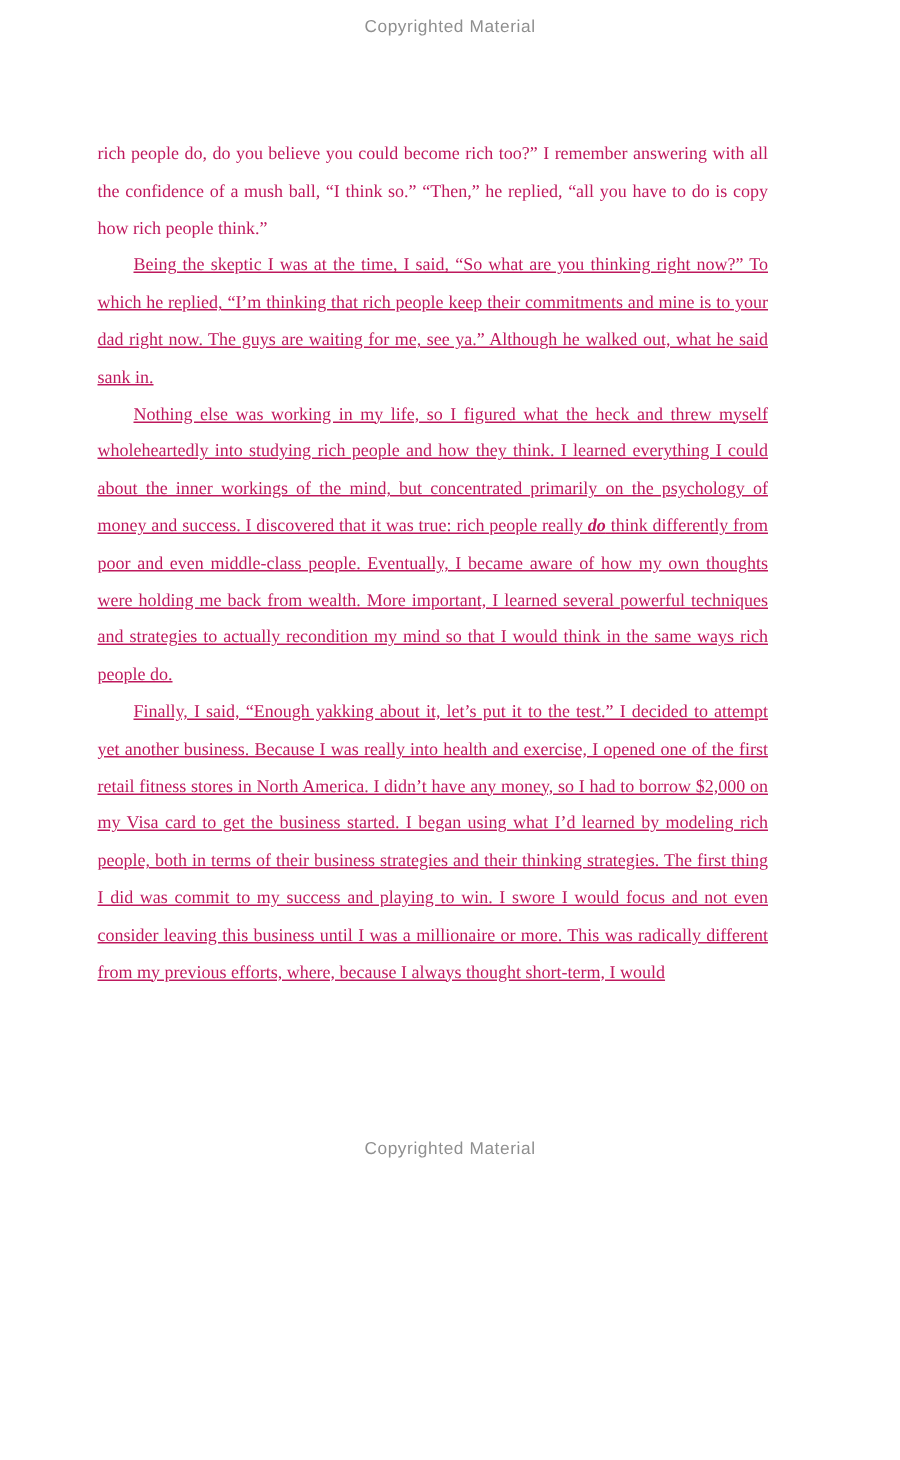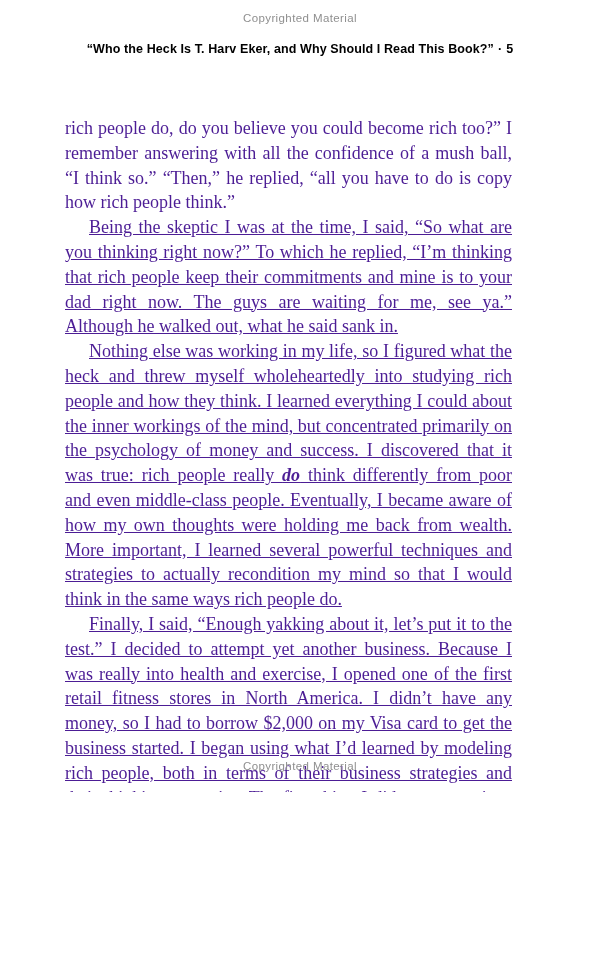--- a/index.html
+++ b/index.html
@@ -37,40 +37,36 @@
     color: #000000;
     letter-spacing: 0.1px;
     white-space: nowrap;
   }
   .running-header .sep { padding: 0 4px; }
   .body-text {
     position: absolute;
     top: 90px;
     left: 65px;
     width: 447px;
-    font-size: 18px;
+    font-size: 12px;
     line-height: 24.8px;
     text-align: justify;
-    color: #4c1d95;
-    margin-top: 26px;
+    color: #be185d;
   }
   .para { text-indent: 0; }
   .para.indent { text-indent: 24px; text-decoration: underline; }
   .para em { font-style: italic; font-weight: 600; }
 </style>
 </head>
 <body>
 
 <div class="page">
 
   <div class="copyright top">Copyrighted Material</div>
 
-  <div class="running-header">
-    <span>“Who the Heck Is T. Harv Eker, and Why Should I Read This Book?”</span><span class="sep">·</span><span>5</span>
-  </div>
 
   <div class="body-text">
       <p class="para"><span>rich people do, do you believe you could become rich too?” I remember answering with all the confidence of a mush ball, “I think so.” “Then,” he replied, “all you have to do is copy how rich people think.”</span></p>
       <p class="para indent"><span>Being the skeptic I was at the time, I said, “So what are you thinking right now?” To which he replied, “I’m thinking that rich people keep their commitments and mine is to your dad right now. The guys are waiting for me, see ya.” Although he walked out, what he said sank in.</span></p>
       <p class="para indent"><span>Nothing else was working in my life, so I figured what the heck and threw myself wholeheartedly into studying rich people and how they think. I learned everything I could about the inner workings of the mind, but concentrated primarily on the psychology of money and success. I discovered that it was true: rich people really </span><em>do</em><span> think differently from poor and even middle-class people. Eventually, I became aware of how my own thoughts were holding me back from wealth. More important, I learned several powerful techniques and strategies to actually recondition my mind so that I would think in the same ways rich people do.</span></p>
       <p class="para indent"><span>Finally, I said, “Enough yakking about it, let’s put it to the test.” I decided to attempt yet another business. Because I was really into health and exercise, I opened one of the first retail fitness stores in North America. I didn’t have any money, so I had to borrow $2,000 on my Visa card to get the business started. I began using what I’d learned by modeling rich people, both in terms of their business strategies and their thinking strategies. The first thing I did was commit to my success and playing to win. I swore I would focus and not even consider leaving this business until I was a millionaire or more. This was radically different from my previous efforts, where, because I always thought short-term, I would</span></p>
     </div>
 
   <div class="copyright bottom">Copyrighted Material</div>
 

